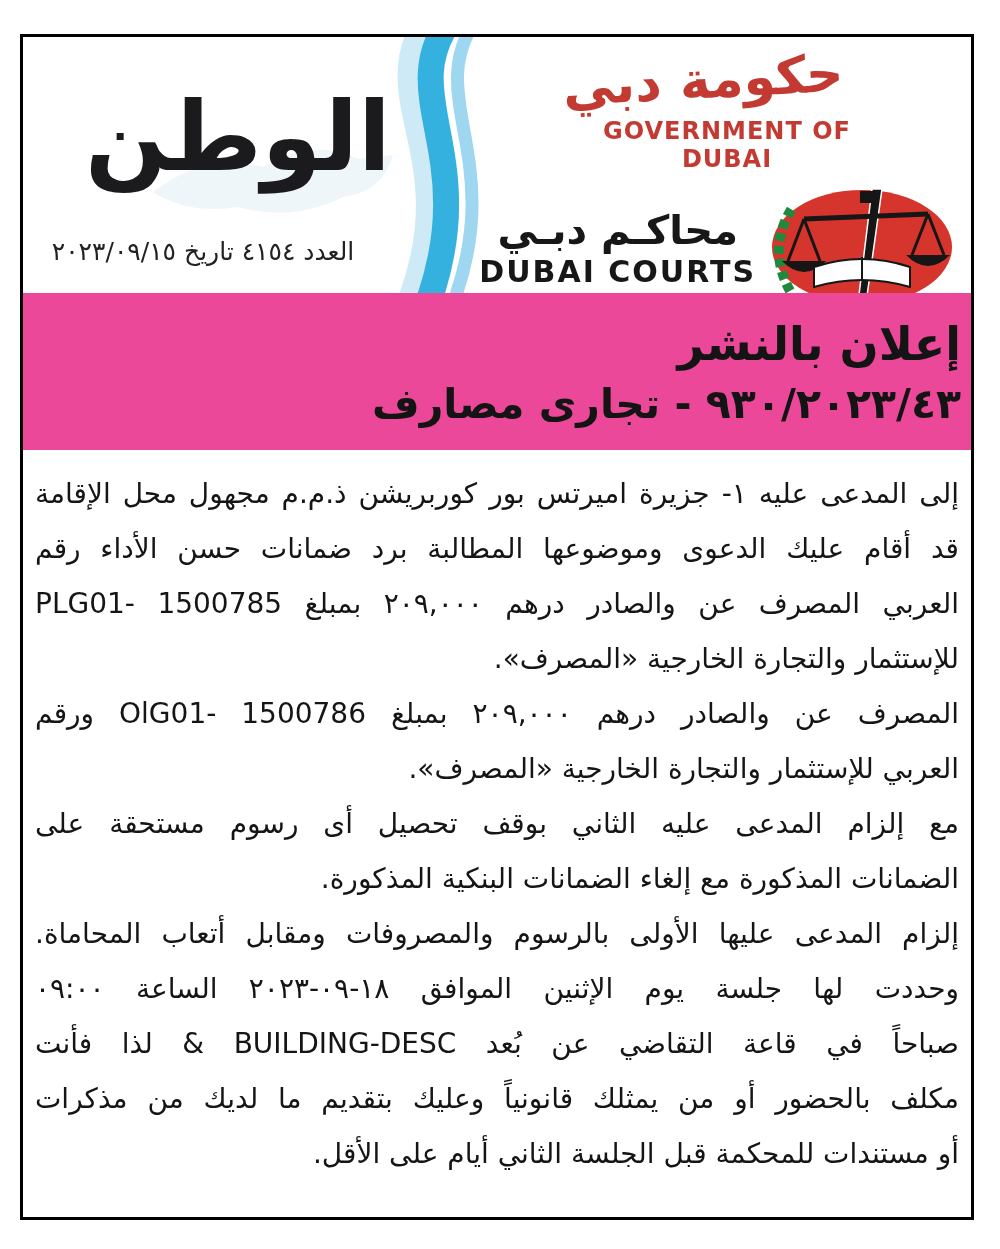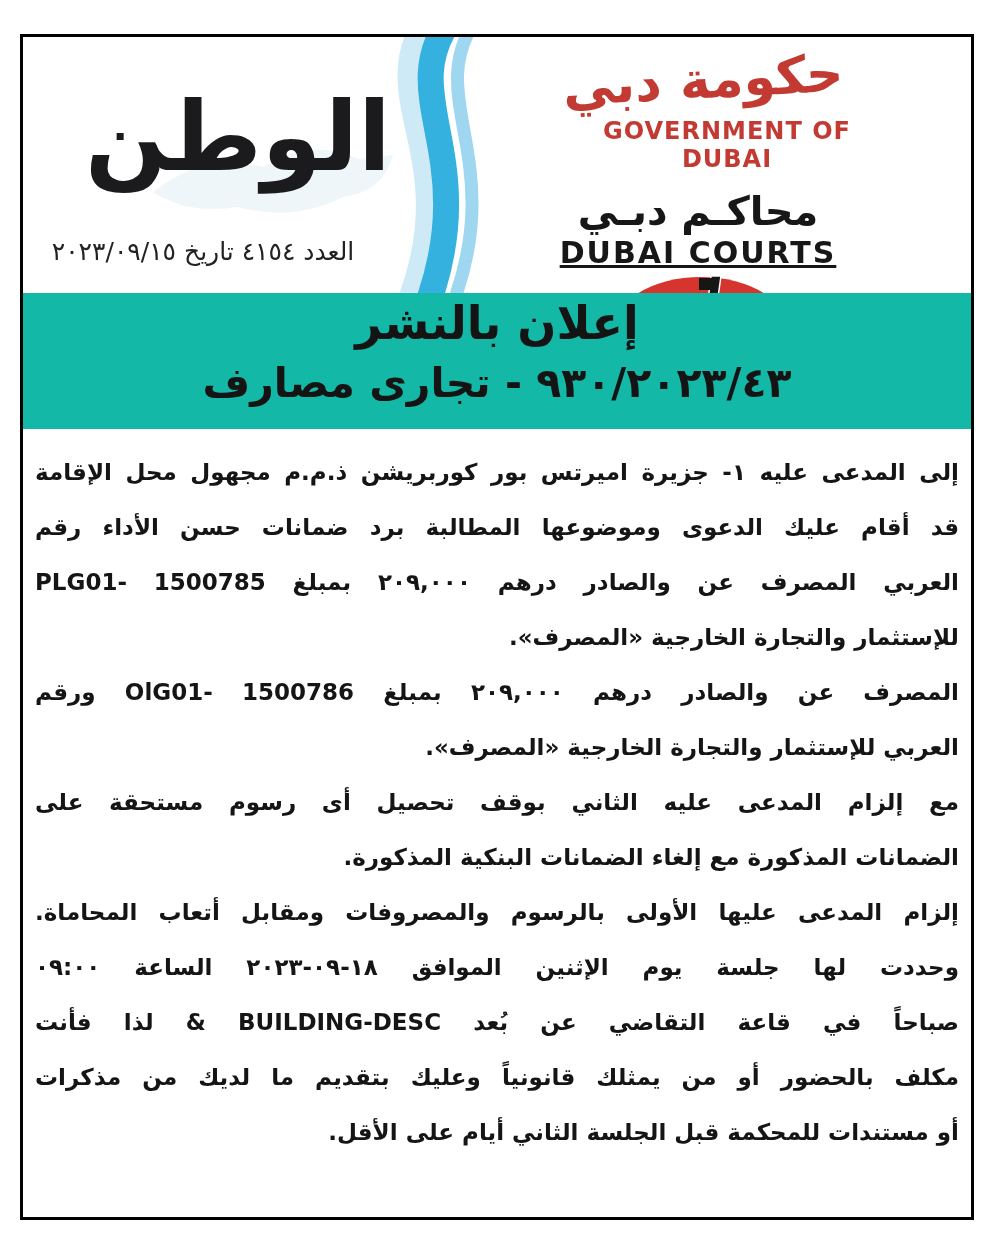--- a/index.html
+++ b/index.html
@@ -7,31 +7,31 @@
   .frame{position:absolute;left:20px;top:34px;width:954px;height:1186px;border:3px solid #000;background:#fff;box-sizing:border-box;}
   
   .masthead{position:relative;height:256px;overflow:hidden;}
   .alwatan-name{position:absolute;left:62px;top:48px;width:280px;text-align:center;font-size:96px;font-weight:bold;color:#1b1b1d;line-height:1.1;letter-spacing:-2px;}
   .issue-line{position:absolute;left:0px;top:200px;width:360px;text-align:center;font-size:25px;color:#222;direction:rtl;}
   .swoosh{position:absolute;left:300px;top:-4px;}
   .map-watermark{position:absolute;left:120px;top:60px;opacity:.35;}
   .gov{position:absolute;left:505px;top:8px;width:350px;text-align:center;}
   .gov-ar{font-size:52px;font-weight:bold;color:#c23a32;line-height:1.35;transform:rotate(-3deg);}
   .gov-en{font-size:24px;font-weight:bold;color:#c23a32;letter-spacing:1px;margin-top:2px;margin-left:48px;}
-  .courts{position:absolute;left:415px;top:150px;width:520px;display:flex;align-items:center;justify-content:flex-end;gap:4px;flex-direction:column;}
+  .courts{position:absolute;left:415px;top:150px;width:520px;display:flex;align-items:center;justify-content:flex-end;gap:4px;}
   .courts-text{text-align:center;}
   .courts-ar{font-size:40px;font-weight:bold;color:#171717;direction:rtl;line-height:1.2;}
-  .courts-en{font-size:30px;font-weight:bold;color:#171717;letter-spacing:2px;text-decoration:underline;}
+  .courts-en{font-size:30px;font-weight:bold;color:#171717;letter-spacing:2px;}
   
-  .band{background:#14b8a6;text-align:center;padding:1px 10px 16px;direction:rtl;}
+  .band{background:#ec4899;padding:22px 10px 16px;direction:rtl;}
   .band-title{font-size:46px;font-weight:bold;color:#141414;line-height:1.3;}
   .band-case{font-size:41px;font-weight:bold;color:#141414;line-height:1.45;}
   
   .notice-body{padding:16px 12px 0;}
-  .bline{direction:rtl;font-size:23px;line-height:55px;white-space:nowrap;font-weight:bold;}
+  .bline{direction:rtl;font-size:28px;line-height:55px;white-space:nowrap;}
   .bline.justify{text-align:justify;text-align-last:justify;white-space:normal;}
   .bline.right{text-align:right;}
   .bline.ltrtok{direction:ltr;display:flex;justify-content:space-between;align-items:baseline;}
   .bline.ltrtok bdi{white-space:nowrap;}
 </style>
 </head>
 <body>
 
 <div class="frame">
 

